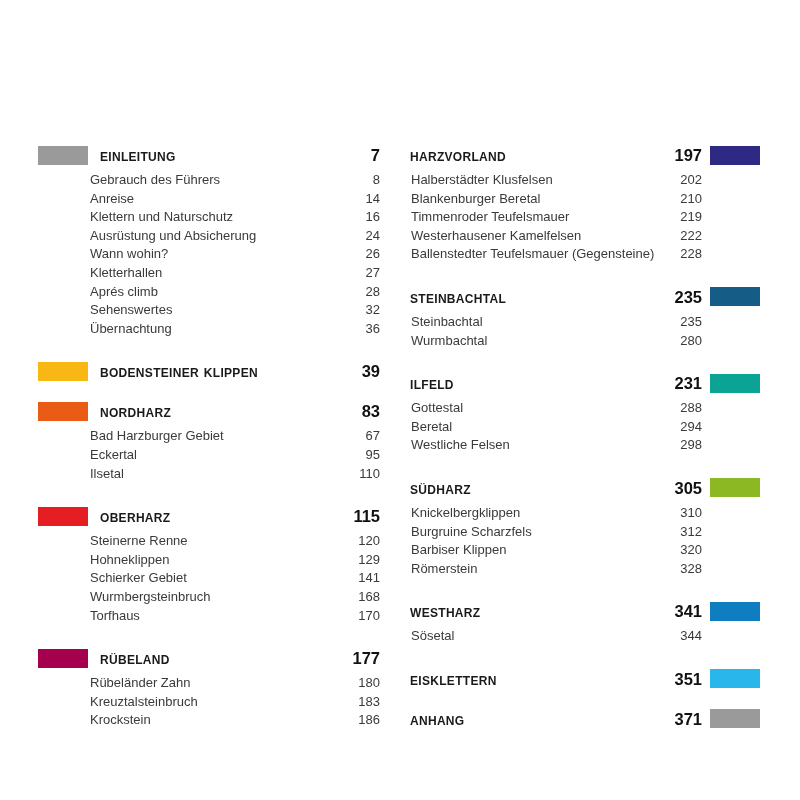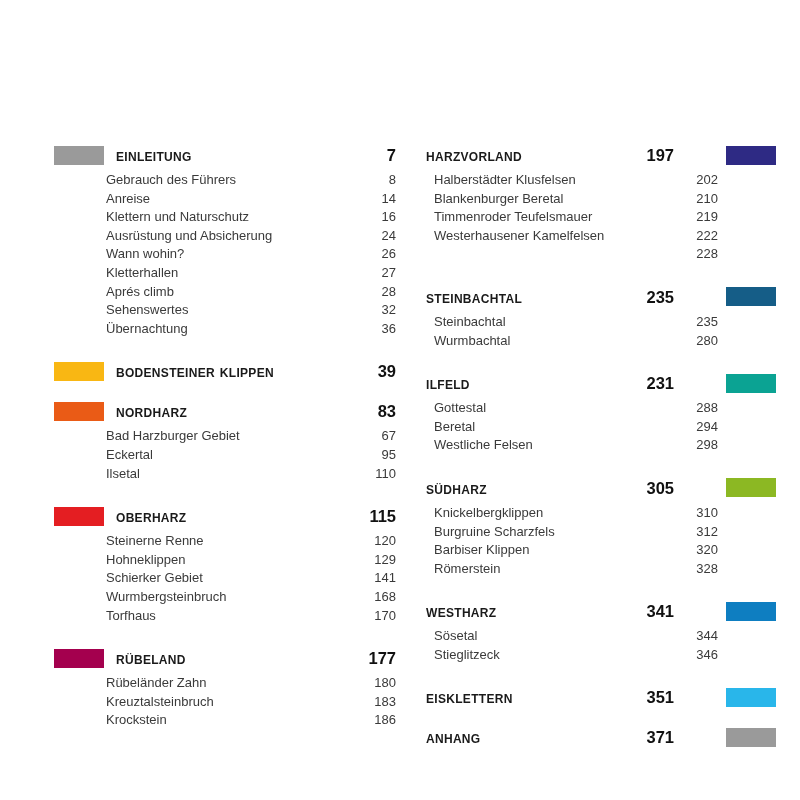--- a/index.html
+++ b/index.html
@@ -19,21 +19,21 @@
     position: relative;
     width: 800px;
     height: 800px;
     background: #ffffff;
     box-sizing: border-box;
   }
 
   .toc {
     position: absolute;
     top: 142px;
-    left: 16px;
+    left: 0;
     width: 664px;
     display: flex;
     flex-direction: row;
     align-items: flex-start;
   }
 
   .column {
     display: flex;
     flex-direction: column;
   }
@@ -137,25 +137,25 @@
     color: #3a3a3a;
   }
 
   
   .column-left .entry-label { margin-left: 52px; }
   .column-left .entry-page  { width: 26px; }
   .column-left .head-title  { padding-left: 0px; }
   .column-left .head-page   { width: 38px; }
 
   
-  .column-right .entry-label { margin-left: 8px; }
+  .column-right .entry-label { margin-left: 1px; }
   .column-right .entry-page  { width: 26px; }
   .column-right .head-page   { width: 40px; }
   .column-right .entries     { padding-right: 58px; }
-  .column-right .head-row    { padding-right: 0px; gap: 44px; }
+  .column-right .head-row    { padding-right: 0px; }
 
   
   .section.tight  { margin-bottom: 14px; }
 </style>
 </head>
 <body>
 
 <div class="page">
   <div class="toc">
 
@@ -327,20 +327,21 @@
               <span class="entry-label">Timmenroder Teufelsmauer</span>
               <span class="entry-dots"></span>
               <span class="entry-page">219</span>
             </div>
             <div class="entry">
               <span class="entry-label">Westerhausener Kamelfelsen</span>
               <span class="entry-dots"></span>
               <span class="entry-page">222</span>
             </div>
             <div class="entry">
+              <span class="entry-label">Ballenstedter Teufelsmauer (Gegensteine)</span>
               <span class="entry-dots"></span>
               <span class="entry-page">228</span>
             </div>
           </div>
         </div>
         <div class="section">
           <div class="head-row">
             <span class="head-title">Steinbachtal</span>
             <span class="head-page">235</span>
             <span class="swatch swatch-right" style="background-color: rgb(21, 93, 135);"></span>
@@ -416,25 +417,20 @@
             <span class="head-title">Westharz</span>
             <span class="head-page">341</span>
             <span class="swatch swatch-right" style="background-color: rgb(14, 126, 193);"></span>
           </div>
           <div class="entries">
             <div class="entry">
               <span class="entry-label">Sösetal</span>
               <span class="entry-dots"></span>
               <span class="entry-page">344</span>
             </div>
-            <div class="entry">
-              <span class="entry-label">Stieglitzeck</span>
-              <span class="entry-dots"></span>
-              <span class="entry-page">346</span>
-            </div>
           </div>
         </div>
         <div class="section tight">
           <div class="head-row">
             <span class="head-title">Eisklettern</span>
             <span class="head-page">351</span>
             <span class="swatch swatch-right" style="background-color: rgb(41, 182, 234);"></span>
           </div>
         </div>
         <div class="section tight">

